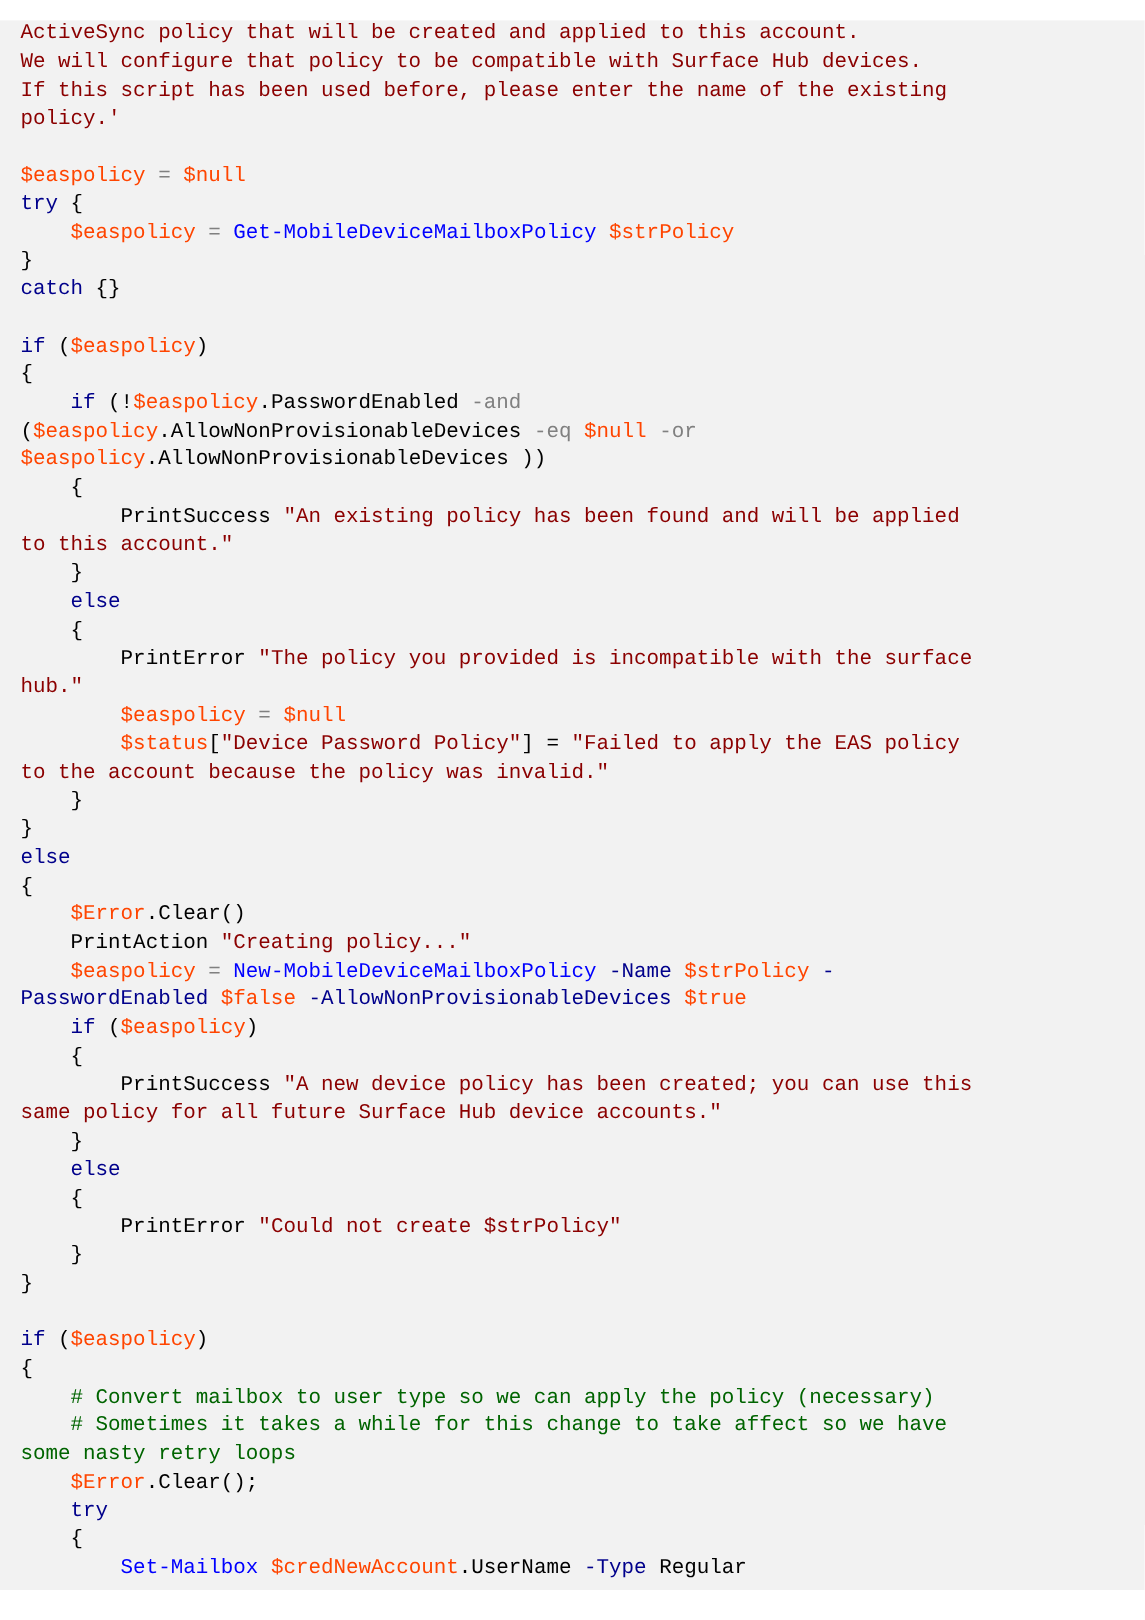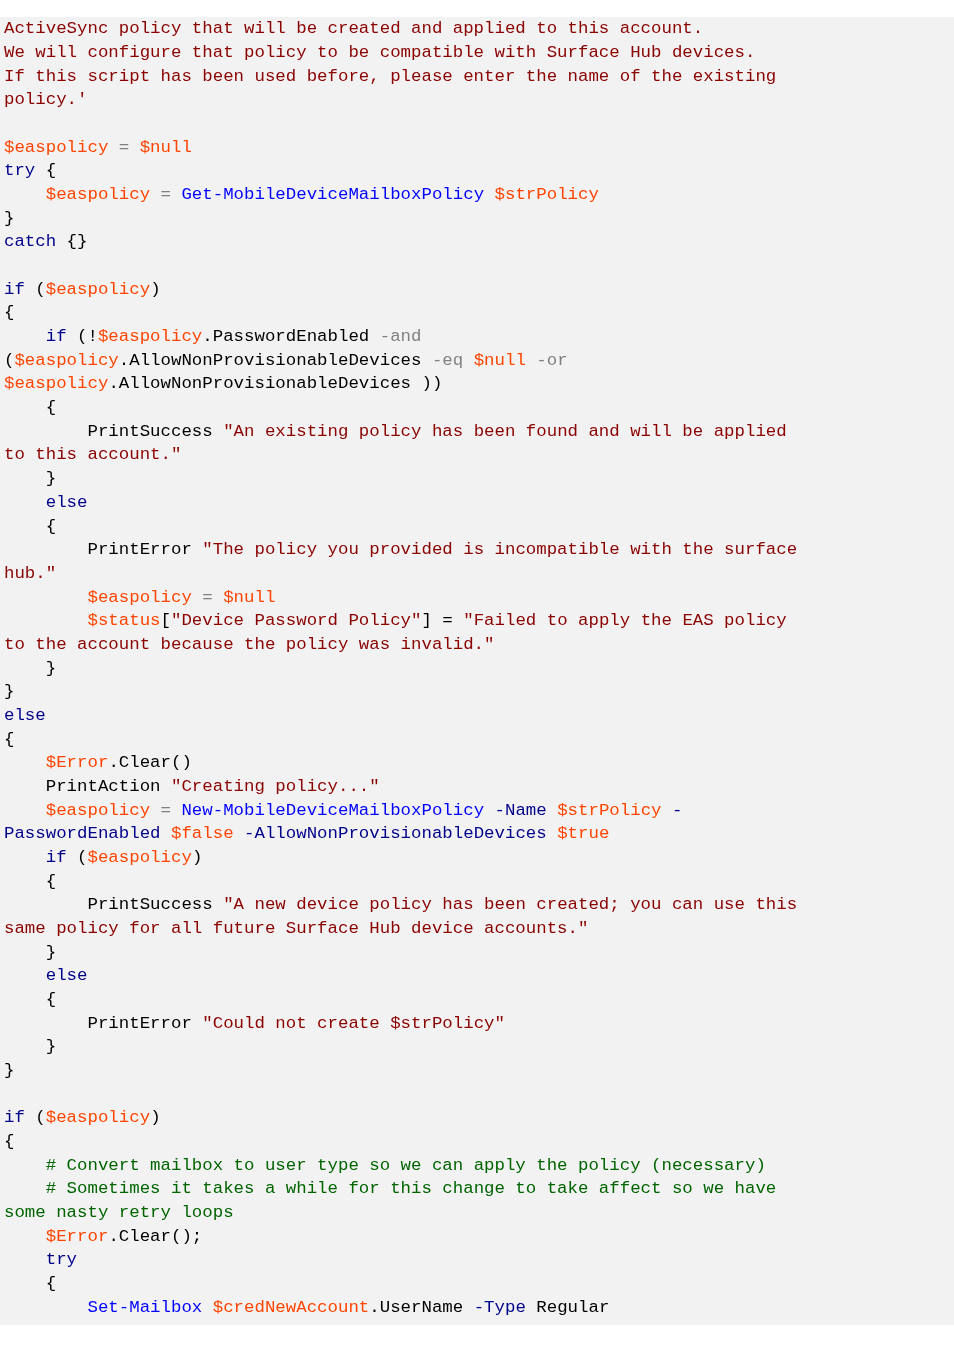--- a/index.html
+++ b/index.html
@@ -7,21 +7,21 @@
     padding: 0;
     background: #ffffff;
   }
   .code-block {
     background: #f2f2f2;
     font-family: Consolas, "Courier New", monospace;
     font-size: 17.4px;
     line-height: 1.36;
     white-space: pre;
     color: #000000;
-    padding: 0 20px 6px 4px;
+    padding: 0 20px 6px 17px;
     box-sizing: border-box;
     width: 954px;
     overflow: hidden;
   }
   .c-blue { color: #0000ff; }
   .c-darkblue { color: #00008b; }
   .c-green { color: #006400; }
   .c-gray { color: #808080; }
   .c-var { color: #ff4500; }
   .c-darkred { color: #8b0000; }

